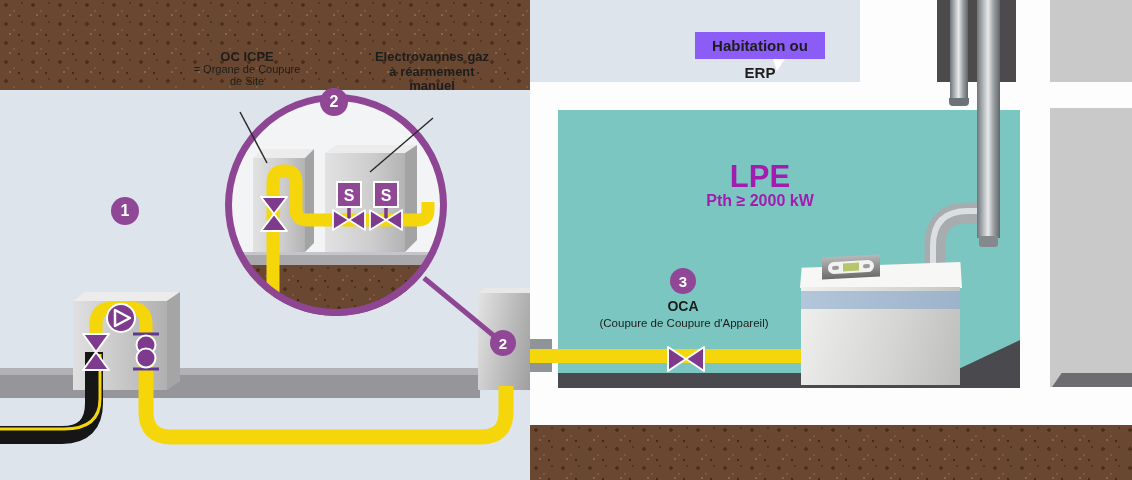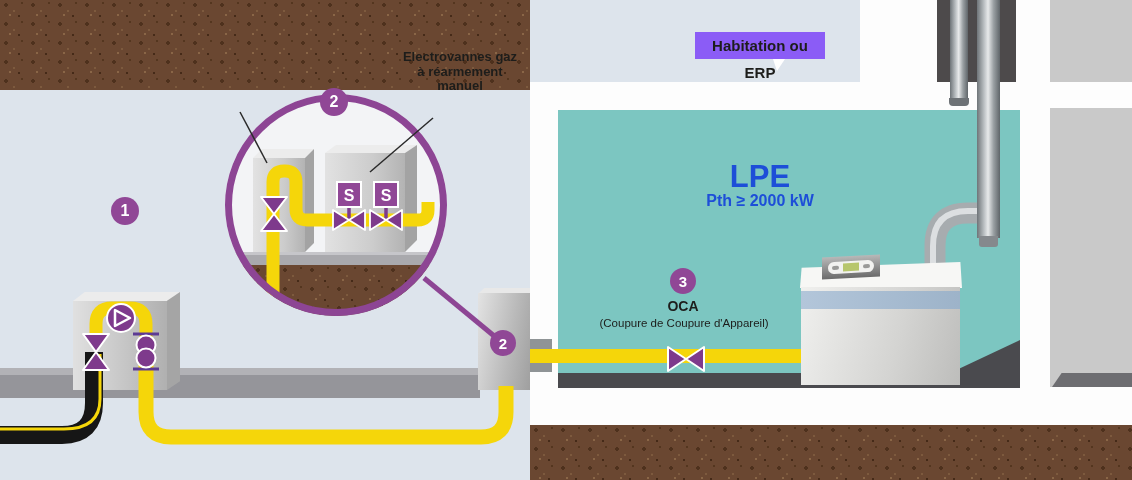--- a/index.html
+++ b/index.html
@@ -140,32 +140,37 @@
       <polygon points="668,347 668,371 686,359"></polygon>
         <polygon points="704,347 704,371 686,359"></polygon>
     </g>
   </svg>
 
   <div class="badge" style="left:111px;top:197px;width:28px;height:28px;">1</div>
   <div class="badge" style="left:320px;top:88px;width:28px;height:28px;">2</div>
   <div class="badge" style="left:490px;top:330px;width:26px;height:26px;font-size:15px;">2</div>
   <div class="badge" style="left:670px;top:268px;width:26px;height:26px;font-size:15px;">3</div>
 
+  <div class="txt" style="left:182px;top:50px;width:130px;">
+    <div class="b" style="font-size:13px;line-height:13px;">OC ICPE</div>
+    <div style="font-size:11px;line-height:12px;">= Organe de Coupure</div>
+    <div style="font-size:11px;line-height:12px;">de Site</div>
+  </div>
 
-  <div class="txt b" style="left:367px;top:50px;width:130px;font-size:13px;line-height:14.5px;margin-left:28px;">
+  <div class="txt b" style="left:367px;top:50px;width:130px;font-size:13px;line-height:14.5px;">
     <div>Electrovannes gaz</div>
     <div>à réarmement</div>
     <div>manuel</div>
   </div>
 
 
   <div class="txt b" style="left:633px;top:299px;width:100px;font-size:14px;line-height:15px;">OCA</div>
   <div class="txt" style="left:592px;top:317px;width:184px;font-size:11.5px;line-height:13px;">(Coupure de Coupure d'Appareil)</div>
 
-  <div class="txt b" style="left:660px;top:161px;width:200px;color:#1d4ed8;">
+  <div class="txt b" style="left:660px;top:161px;width:200px;color:#a21caf;">
     <div style="font-size:31px;line-height:31px;">LPE</div>
     <div style="font-size:16px;line-height:18px;">Pth ≥ 2000 kW</div>
   </div>
 
   <div class="abs" style="left:695px;top:32px;width:130px;height:27px;background:#8b5cf6;">
     <div class="txt b" style="left:0;top:0;width:130px;font-size:15px;line-height:27px;">Habitation ou ERP</div>
     <div class="abs" style="left:78px;top:27px;width:0;height:0;border-top:12px solid #ffffff;border-left:4px solid transparent;border-right:8px solid transparent;"></div>
   </div>
 
 </div>

